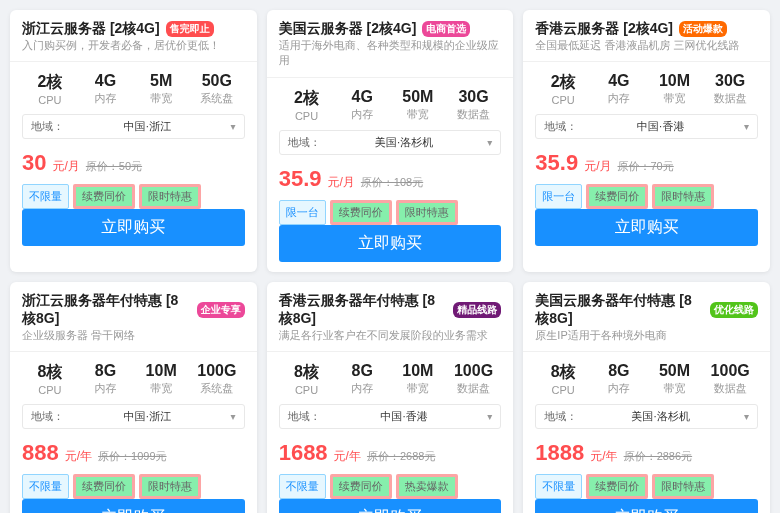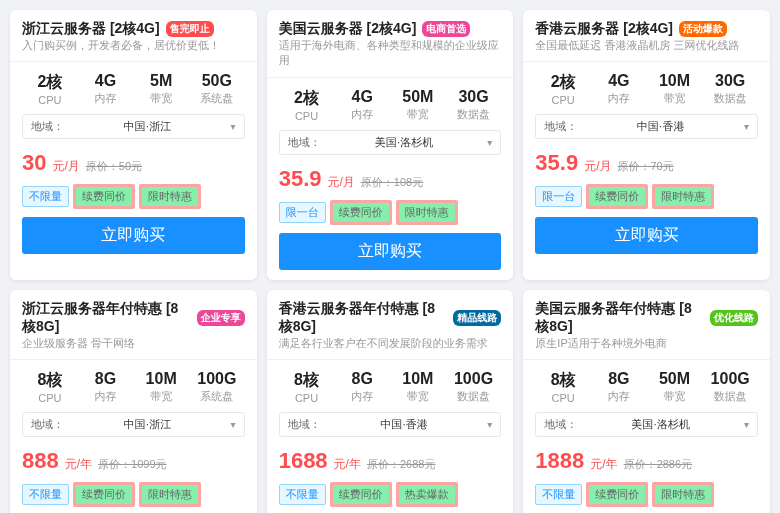--- a/index.html
+++ b/index.html
@@ -37,21 +37,21 @@
       font-size: 10px;
       padding: 1px 4px;
       border-radius: 6px;
       white-space: nowrap;
       font-family: Liberation Serif, serif;
     }
     .badge-red { background: #ff4d4f; color: #fff; }
     .badge-blue { background: #ec4899; color: #fff; }
     .badge-orange { background: #ff6a00; color: #fff; }
     .badge-green { background: #52c41a; color: #fff; }
-    .badge-purple { background: #0369a1; color: #fff; }
+    .badge-purple { background: #701a75; color: #fff; }
     .card-desc {
       font-size: 11px;
       color: #999;
       line-height: 1.4;
     }
     .card-body {
       padding: 10px 12px;
     }
     .specs {
       display: flex;
@@ -112,22 +112,20 @@
     }
     .price-original {
       font-size: 11px;
       color: #999;
       text-decoration: line-through;
       margin-top: 12px;
     }
     .action-row {
       display: flex;
       gap: 4px;
-      margin-bottom: 8px;
-      align-items: center;
     }
     .tag-btn {
       font-size: 11px;
       padding: 2px 6px;
       border-radius: 2px;
       border: none;
       cursor: pointer;
     }
     .tag-blue { background: #e6f7ff; color: #1890ff; border: 1px solid #91d5ff; }
     .tag-outline { background: #86efac; color: #666; border: 3px solid #fca5a5; }

